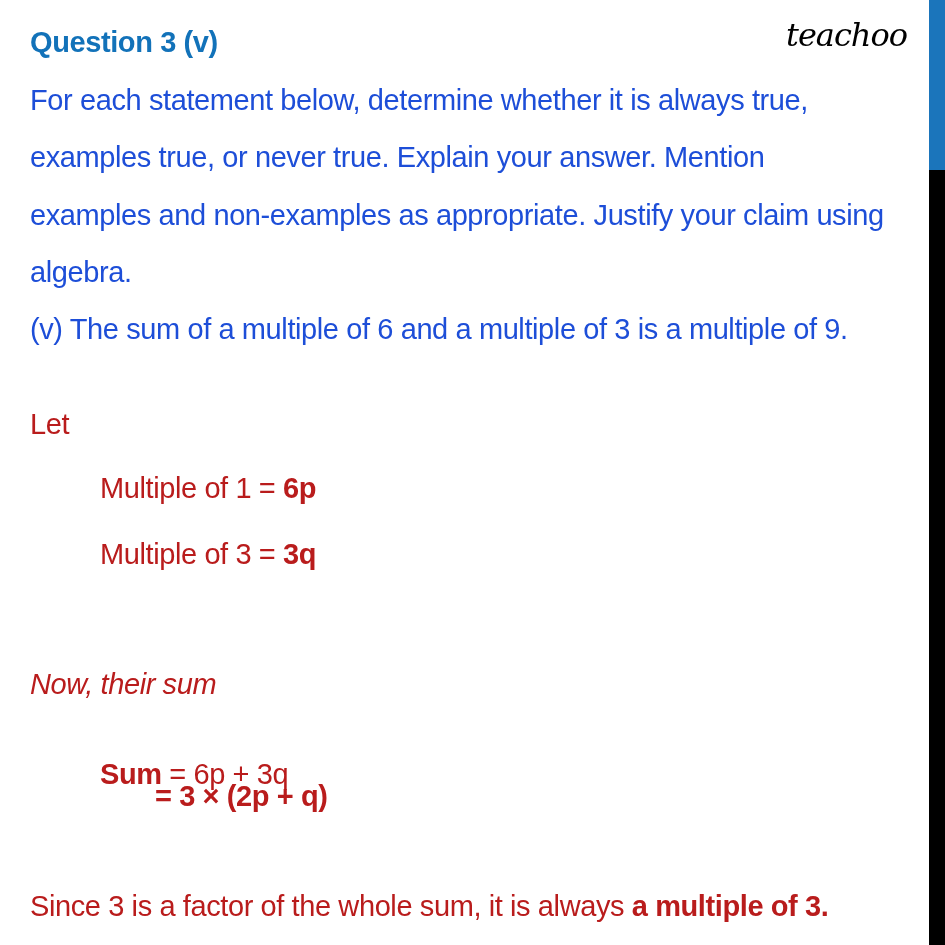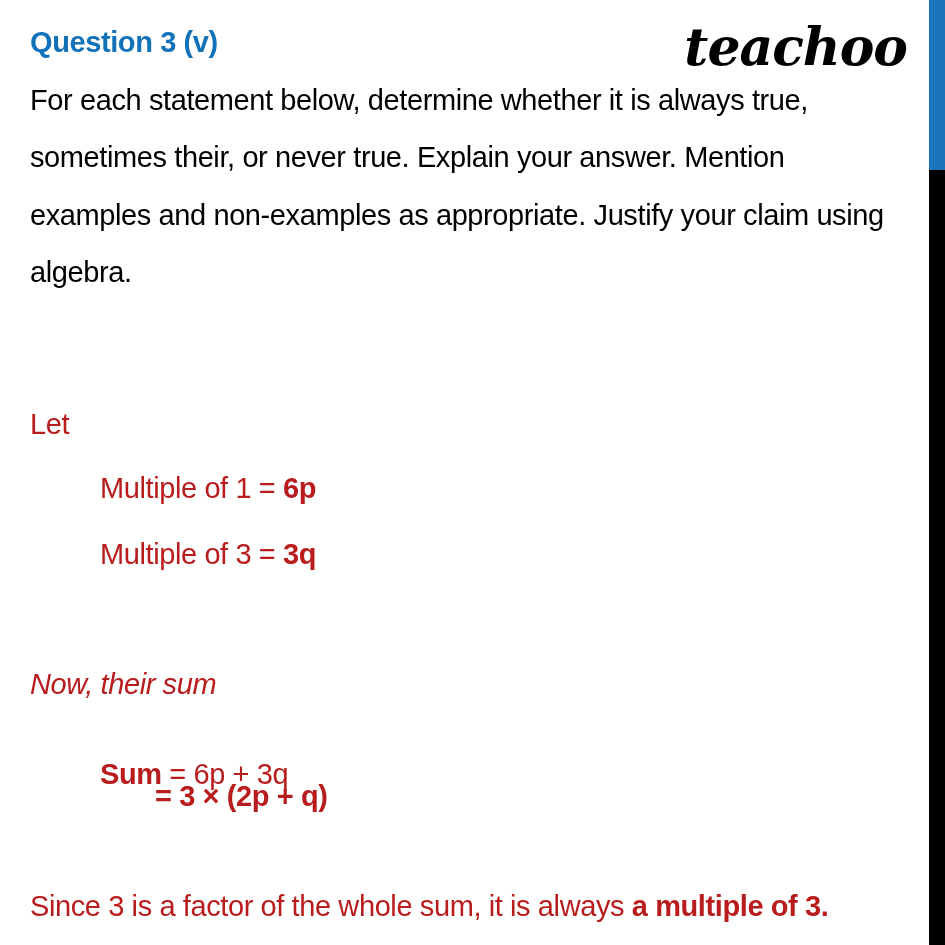--- a/index.html
+++ b/index.html
@@ -21,37 +21,37 @@
   
   .line {
     position: absolute;
     left: 30px;
     white-space: nowrap;
     font-size: 29px;
     letter-spacing: -0.4px;
     line-height: 36px;
     color: #b91c1c;
   }
-  .blue { color: #000000; text-align: right; }
+  .blue { color: #1d4ed8; text-align: right; }
   .bold { font-weight: 700; }
 
   .q-title {
     top: 24px;
     font-size: 29px;
     font-weight: 700;
     color: #1272b9;
   }
   .brand-logo {
     position: absolute;
     top: 16px;
     right: 38px;
     font-family: "DejaVu Serif", serif;
     font-style: italic;
-    font-weight: 700;
-    font-size: 52px;
+    font-weight: 400;
+    font-size: 32px;
     letter-spacing: -1px;
     color: #000000;
     white-space: nowrap;
   }
 
   .q-line1 { top: 82px; }
   .q-line2 { top: 139px; }
   .q-line3 { top: 197px; }
   .q-line4 { top: 254px; }
   .q-statement { top: 311px; }
@@ -69,23 +69,24 @@
 
 <div class="page">
 
   <div class="edge-bar blue"></div>
   <div class="edge-bar black"></div>
 
   <div class="line q-title">Question 3 (v)</div>
   <div class="brand-logo">teachoo</div>
 
   <div class="line blue q-line1">For each statement below, determine whether it is always true,</div>
-  <div class="line blue q-line2">sometimes their, or never true. Explain your answer. Mention</div>
+  <div class="line blue q-line2">examples true, or never true. Explain your answer. Mention</div>
   <div class="line blue q-line3">examples and non-examples as appropriate. Justify your claim using</div>
   <div class="line blue q-line4">algebra.</div>
+  <div class="line blue q-statement">(v) The sum of a multiple of 6 and a multiple of 3 is a multiple of 9.</div>
 
   <div class="line let-line">Let</div>
 
   <div class="line mult6-line">
     <span>Multiple of 1 = </span><span class="bold">6p</span>
   </div>
 
   <div class="line mult3-line">
     <span>Multiple of 3 = </span><span class="bold">3q</span>
   </div>

